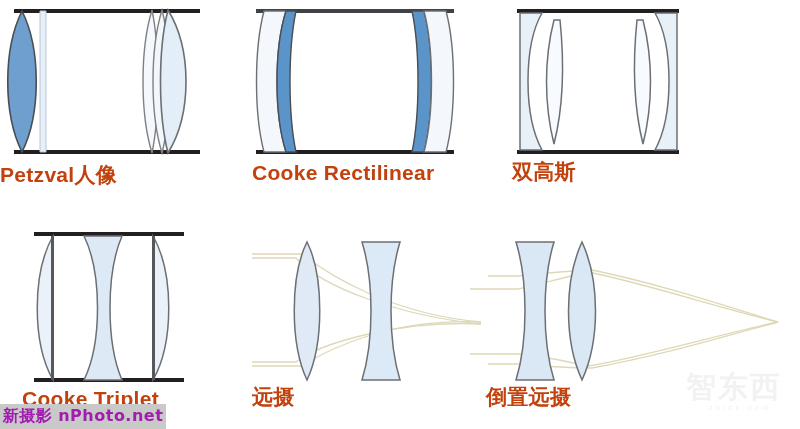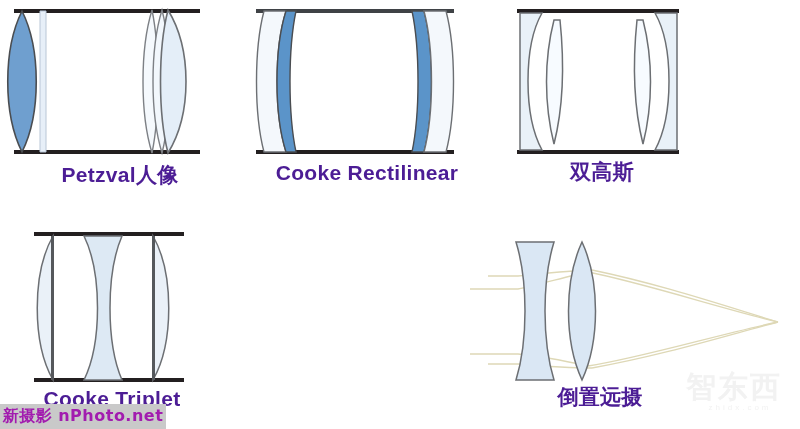--- a/index.html
+++ b/index.html
@@ -9,23 +9,22 @@
     font-family:"Liberation Sans","DejaVu Sans",sans-serif;
     overflow:hidden;
     position:relative;
   }
   #stage{position:relative;width:800px;height:429px;}
 
   .cell{position:absolute;}
 
   .caption{
     position:absolute;
-    text-align:center;
     font-weight:bold;
-    color:#4c1d95;
+    color:#c2410c;
     white-space:nowrap;
     line-height:1;
     letter-spacing:0.3px;
   }
   .caption.latin{font-size:21px;}
   .caption.cjk{font-size:21px;font-family:"DejaVu Sans","Liberation Sans",sans-serif;}
   .caption.mixed{font-size:21px;}
 
   svg{display:block;overflow:visible;}
 
@@ -119,37 +118,52 @@
 
       <path d="M42,16 C32,55 32,100 42,140 C52,100 52,55 48,16 Z" fill="#f7fbff" stroke="#6c6f73" stroke-width="1.5"></path>
 
       <path d="M131,16 C141,55 141,100 131,140 C121,100 121,55 125,16 Z" fill="#f7fbff" stroke="#6c6f73" stroke-width="1.5"></path>
 
       <path d="M165,9 L143,9 C155,30 157,60 157,77 C157,95 155,124 143,146 L165,146 Z" fill="#e9f1f8" stroke="#6c6f73" stroke-width="1.5"></path>
     </svg>
     <div class="caption cjk" style="left:0;top:158px;width:180px;">双高斯</div>
   </div>
 
+  <div class="cell" style="left:252px;top:236px;width:230px;height:150px;">
+    <svg width="230" height="150" viewBox="0 0 230 150" aria-hidden="true">
+      <g fill="none" stroke="#ded8b6" stroke-width="1.3">
+        <path d="M0,18 L50,18 C78,40 140,78 229,86"></path>
+        <path d="M0,130 L50,130 C78,112 140,82 229,86"></path>
+        <path d="M0,22 L44,22 C70,52 150,80 229,88"></path>
+        <path d="M0,126 L44,126 C70,106 150,84 229,88"></path>
+      </g>
+
+      <path d="M55,6 C38,40 38,108 55,144 C72,108 72,40 55,6 Z" fill="#dfeaf6" stroke="#6c6f73" stroke-width="1.5"></path>
+
+      <path d="M110,6 L148,6 C136,45 136,105 148,144 L110,144 C122,105 122,45 110,6 Z" fill="#dce9f6" stroke="#6c6f73" stroke-width="1.5"></path>
+    </svg>
+    <div class="caption cjk" style="left:0;top:151px;width:230px;">远摄</div>
+  </div>
 
   <div class="cell" style="left:470px;top:236px;width:330px;height:150px;">
     <svg width="330" height="150" viewBox="0 0 330 150" aria-hidden="true">
       <g fill="none" stroke="#ded8b6" stroke-width="1.3">
         <path d="M0,53 L48,53 C70,48 100,40 118,36 C170,46 250,72 308,86"></path>
         <path d="M0,118 L48,118 C70,120 100,126 118,130 C170,122 250,98 308,86"></path>
         <path d="M18,40 L48,40 C72,38 104,34 122,34"></path>
         <path d="M18,128 L48,128 C72,130 104,132 122,132"></path>
         <path d="M122,34 C190,48 255,70 308,86"></path>
         <path d="M122,132 C190,120 255,100 308,86"></path>
       </g>
 
       <path d="M46,6 L84,6 C72,45 72,105 84,144 L46,144 C58,105 58,45 46,6 Z" fill="#dae7f4" stroke="#6c6f73" stroke-width="1.5"></path>
 
       <path d="M112,6 C94,45 94,105 112,144 C130,105 130,45 112,6 Z" fill="#dae7f4" stroke="#6c6f73" stroke-width="1.5"></path>
     </svg>
-    <div class="caption cjk" style="left:0;top:151px;width:260px;">倒置远摄</div>
+    <div class="caption cjk" style="left:16px;top:151px;width:260px;">倒置远摄</div>
   </div>
 
   <div id="wm-band"></div>
   <div id="wm-band-text">新摄影 nPhoto.net</div>
 
   <div id="wm-logo">
     <div class="zh">智东西</div>
     <div class="dom">zhidx.com</div>
   </div>
 

